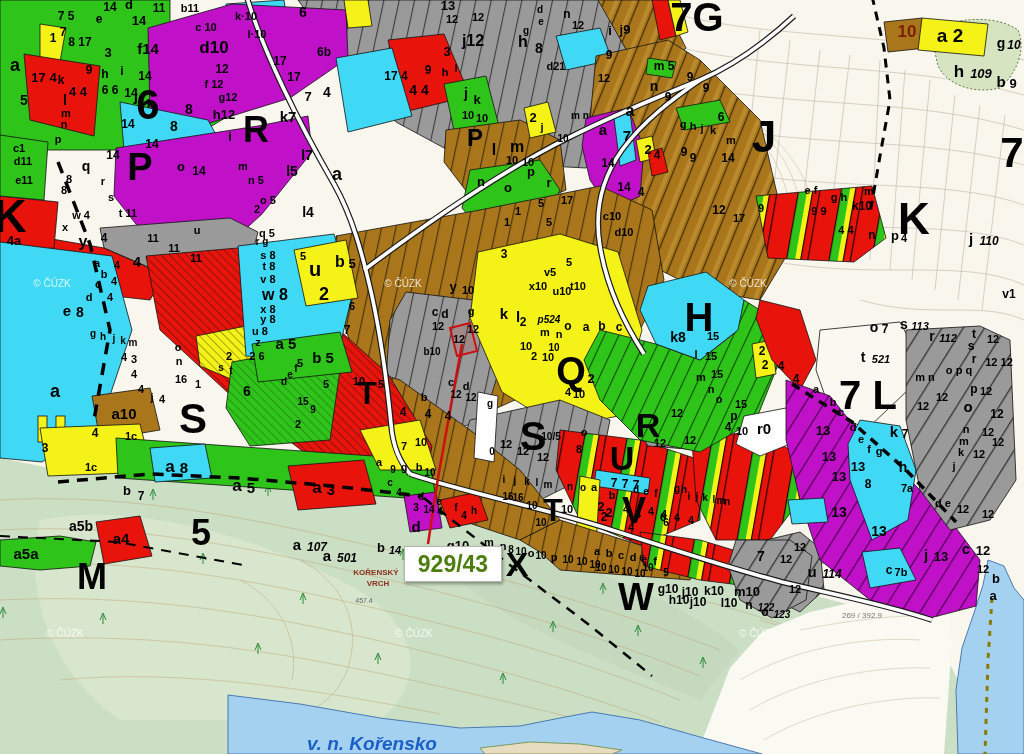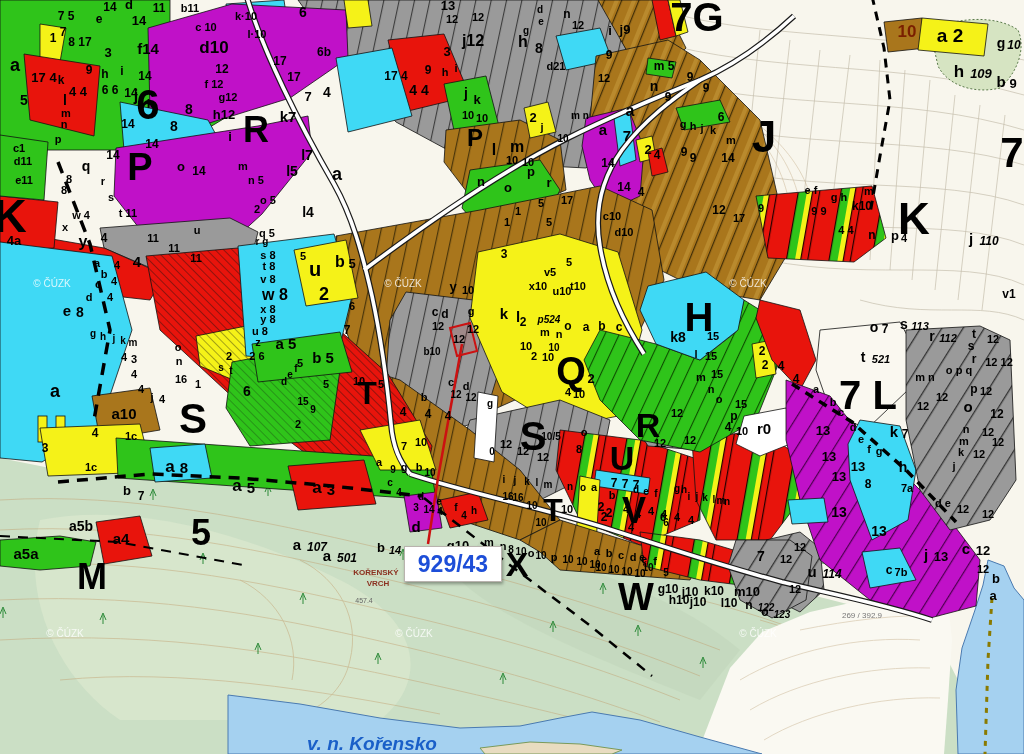--- a/index.html
+++ b/index.html
@@ -2,21 +2,21 @@
 <html><head>
 <meta charset="utf-8">
 <style>
   html,body{margin:0;padding:0;background:#222;}
   #stage{position:relative;width:1024px;height:754px;overflow:hidden;
          font-family:"Liberation Sans",sans-serif;background:#f8f6ed;}
   #stage svg{position:absolute;left:0;top:0;}
   #hl-box{position:absolute;left:404px;top:546px;width:96px;height:34px;
           background:#fff;border:1px solid #b9b3ae;box-shadow:1px 2px 3px rgba(0,0,0,.35);
           display:flex;align-items:center;justify-content:center;
-          color:#1d4ed8;font-weight:bold;font-size:23px;font-family:"Liberation Sans",sans-serif;}
+          color:#4d7c0f;font-weight:bold;font-size:23px;font-family:"Liberation Sans",sans-serif;}
 </style>
 </head>
 <body>
 
 <div id="stage">
 <svg width="1024" height="754" viewBox="0 0 1024 754">
   <defs>
     <pattern id="pBrown" width="14" height="14" patternUnits="userSpaceOnUse" patternTransform="rotate(12)">
       <rect width="14" height="14" fill="#a9761c"></rect>
           <rect width="1.2" height="14" fill="#4a350a"></rect>

